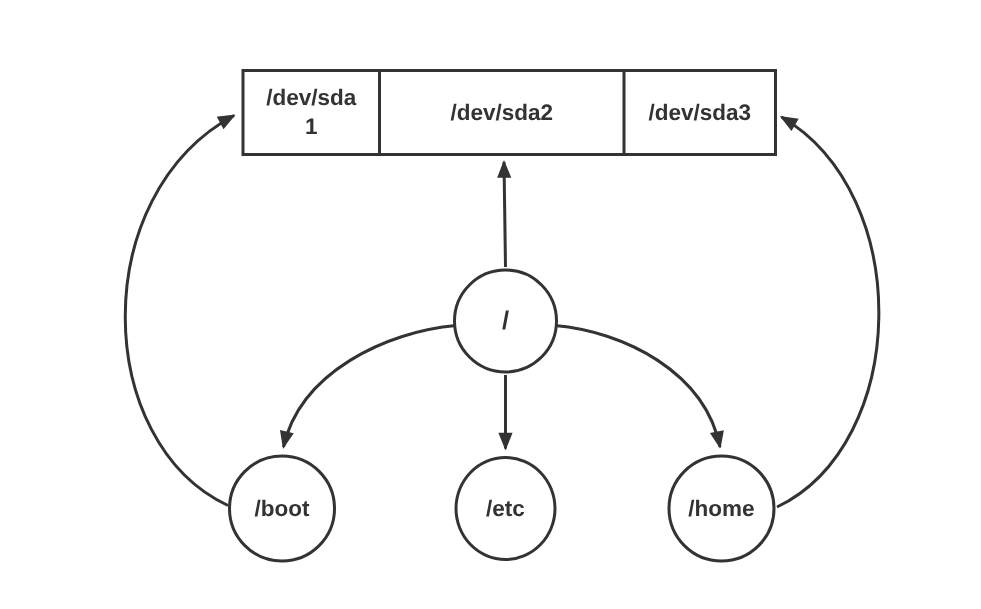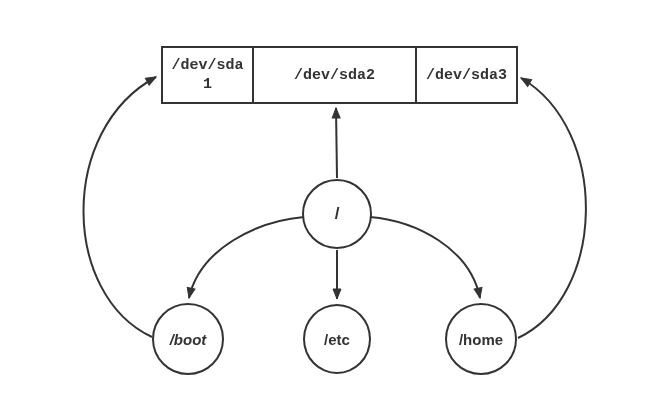--- a/index.html
+++ b/index.html
@@ -18,21 +18,20 @@
     width: 654px; height: 406px;
   }
   .partition-bar {
     position: absolute;
     left: 161px; top: 46px;
     width: 357px; height: 58px;
     display: flex;
     border: 2px solid #333333;
     box-sizing: border-box;
     background: #ffffff;
-    font-family: Liberation Mono, monospace;
   }
   .partition-cell {
     display: flex;
     align-items: center;
     justify-content: center;
     text-align: center;
     font-weight: bold;
     font-size: 15px;
     line-height: 19px;
     white-space: pre-line;
@@ -49,21 +48,21 @@
     border-radius: 50%;
     display: flex;
     align-items: center;
     justify-content: center;
     font-weight: bold;
     font-size: 15px;
     box-sizing: border-box;
     background: #ffffff;
   }
   .node-root { left: 302px; top: 179px; width: 70px; height: 70px; font-size: 17px; }
-  .node-boot { left: 152px; top: 303px; width: 72px; height: 72px; font-style: italic; }
+  .node-boot { left: 152px; top: 303px; width: 72px; height: 72px; }
   .node-etc  { left: 303px; top: 304px; width: 68px; height: 70px; }
   .node-home { left: 445px; top: 303px; width: 72px; height: 72px; }
 </style>
 </head>
 <body>
 
 <div class="canvas">
 
   <svg class="edges-layer" width="654" height="406" viewBox="0 0 654 406" fill="none" xmlns="http://www.w3.org/2000/svg">
     <defs>

